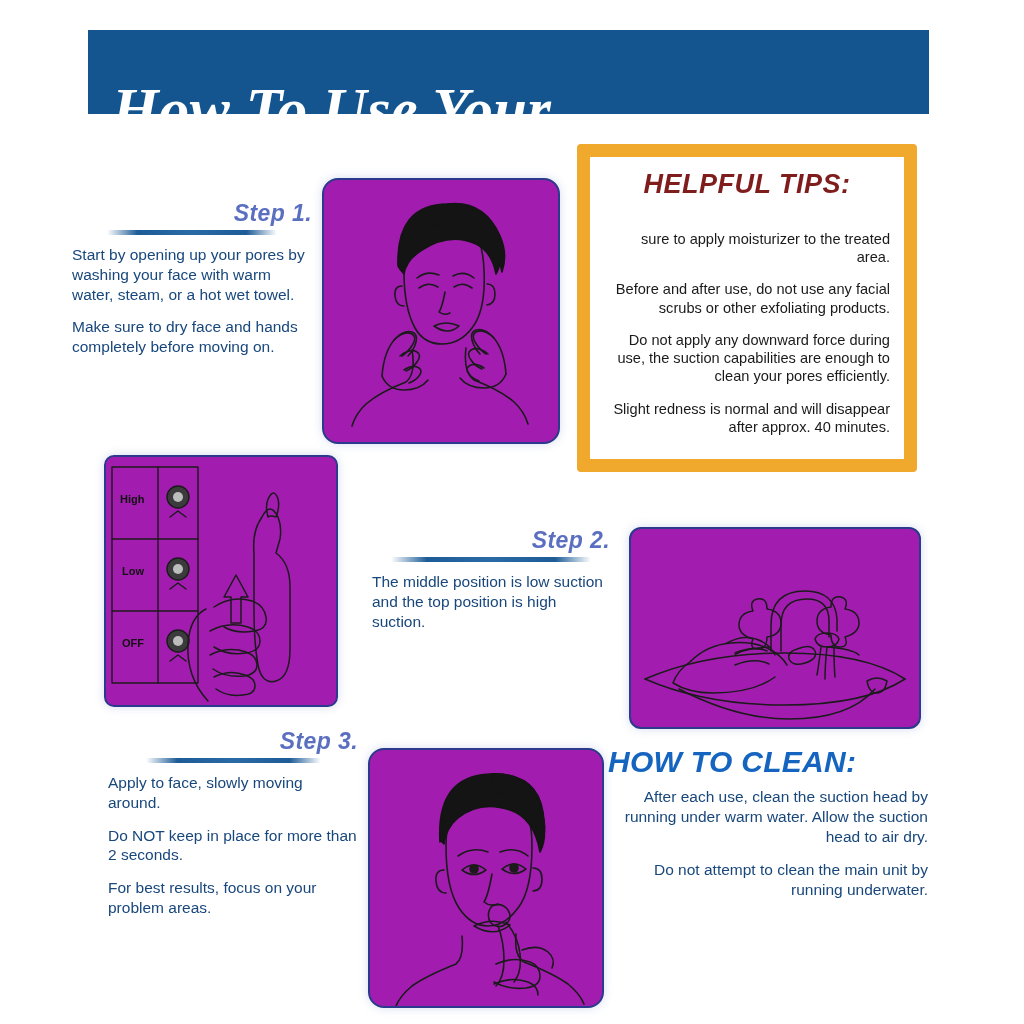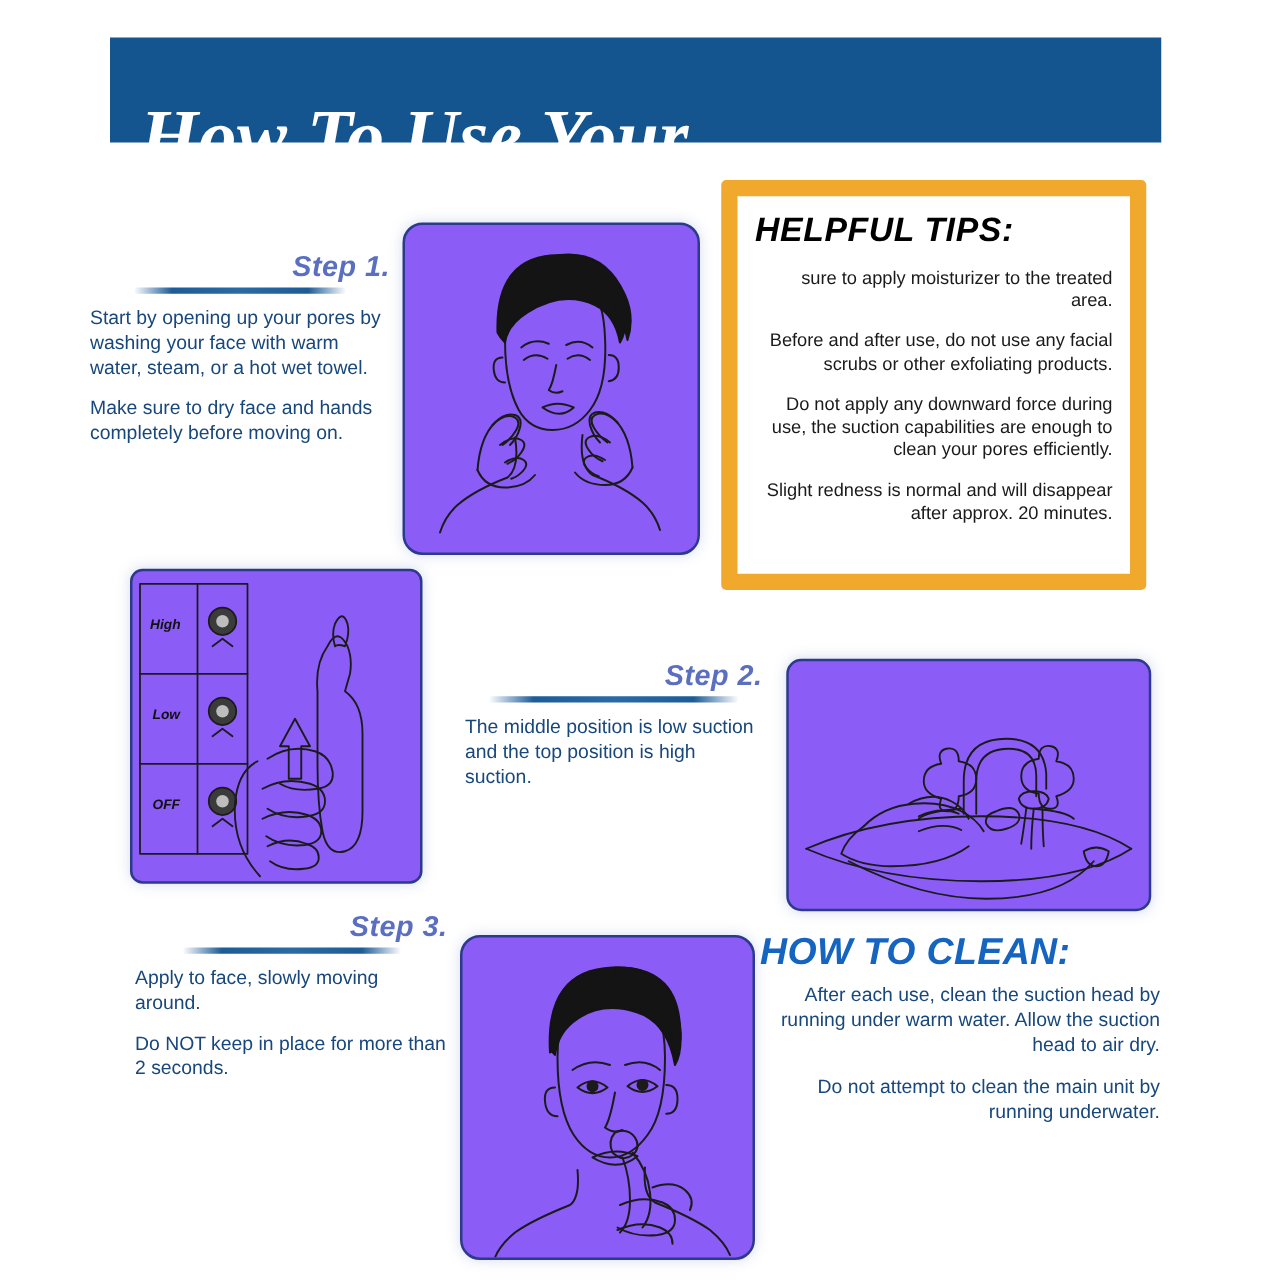--- a/index.html
+++ b/index.html
@@ -65,24 +65,23 @@
     text-align: left;
   }
   .body-text p { margin: 0 0 13px 0; }
   .body-text p:last-child { margin-bottom: 0; }
 
   
   .frame {
     position: absolute;
     border: 2px solid #2b3a8c;
     border-radius: 16px;
-    background: #8b5cf6;
+    background: #a21caf;
     box-shadow: 0 0 10px rgba(120,140,200,0.30);
     overflow: hidden;
-    font-style: italic;
   }
   .frame svg { display: block; width: 100%; height: 100%; }
 
   
   #step1-text {
     position: absolute;
     left: 72px;
     top: 200px;
     width: 240px;
   }
@@ -116,27 +115,27 @@
     border-radius: 8px;
     pointer-events:none;
   }
   .tips-inner {
     position: absolute;
     inset: 13px;
     padding: 12px 14px 0 14px;
     box-sizing: border-box;
   }
   .tips-title {
-    text-align: left;
+    text-align: center;
     font-weight: bold;
     font-style: italic;
     font-size: 27px;
-    color: #000000;
+    color: #7f1d1d;
     letter-spacing: 0.5px;
-    margin-bottom: 14px;
+    margin-bottom: 30px;
   }
   .tips-text {
     color: #1a1a1a;
     font-size: 14.6px;
     line-height: 1.25;
     text-align: center;
   }
   .tips-text p { margin: 0 0 14px 0; text-align: right; }
   .tips-text p:last-child { margin-bottom: 0; }
 
@@ -267,21 +266,21 @@
 </div>
 
 <div id="tips-box">
   <div class="tips-border"></div>
   <div class="tips-inner">
     <div class="tips-title">HELPFUL TIPS:</div>
     <div class="tips-text">
       <p>sure to apply moisturizer to the treated area.</p>
       <p>Before and after use, do not use any facial scrubs or other exfoliating products.</p>
       <p>Do not apply any downward force during use, the suction capabilities are enough to clean your pores efficiently.</p>
-      <p>Slight redness is normal and will disappear after approx. 20 minutes.</p>
+      <p>Slight redness is normal and will disappear after approx. 40 minutes.</p>
     </div>
   </div>
 </div>
 
 <div class="frame" id="device-frame">
   <svg viewBox="0 0 230 248">
     <g fill="none" stroke="#1b1b1b" stroke-width="1.4" stroke-linecap="round" stroke-linejoin="round">
 
       <rect x="6" y="10" width="86" height="216"></rect>
       <line x1="6" y1="82" x2="92" y2="82"></line>
@@ -363,20 +362,21 @@
     </g>
   </svg>
 </div>
 
 <div id="step3-text">
   <div class="step-heading">Step 3.</div>
   <div class="step-rule w3"></div>
   <div class="body-text">
     <p>Apply to face, slowly moving around.</p>
     <p>Do NOT keep in place for more than 2 seconds.</p>
+    <p>For best results, focus on your problem areas.</p>
   </div>
 </div>
 
 <div class="frame" id="step3-frame">
   <svg viewBox="0 0 232 256">
     <g fill="none" stroke="#1b1b1b" stroke-width="1.6" stroke-linecap="round" stroke-linejoin="round">
 
       <path d="M92 186 q2 22 -6 28 -30 12 -44 22 -12 10 -16 20"></path>
       <path d="M146 184 q-2 22 8 28 30 12 44 22 12 10 16 20"></path>
 

